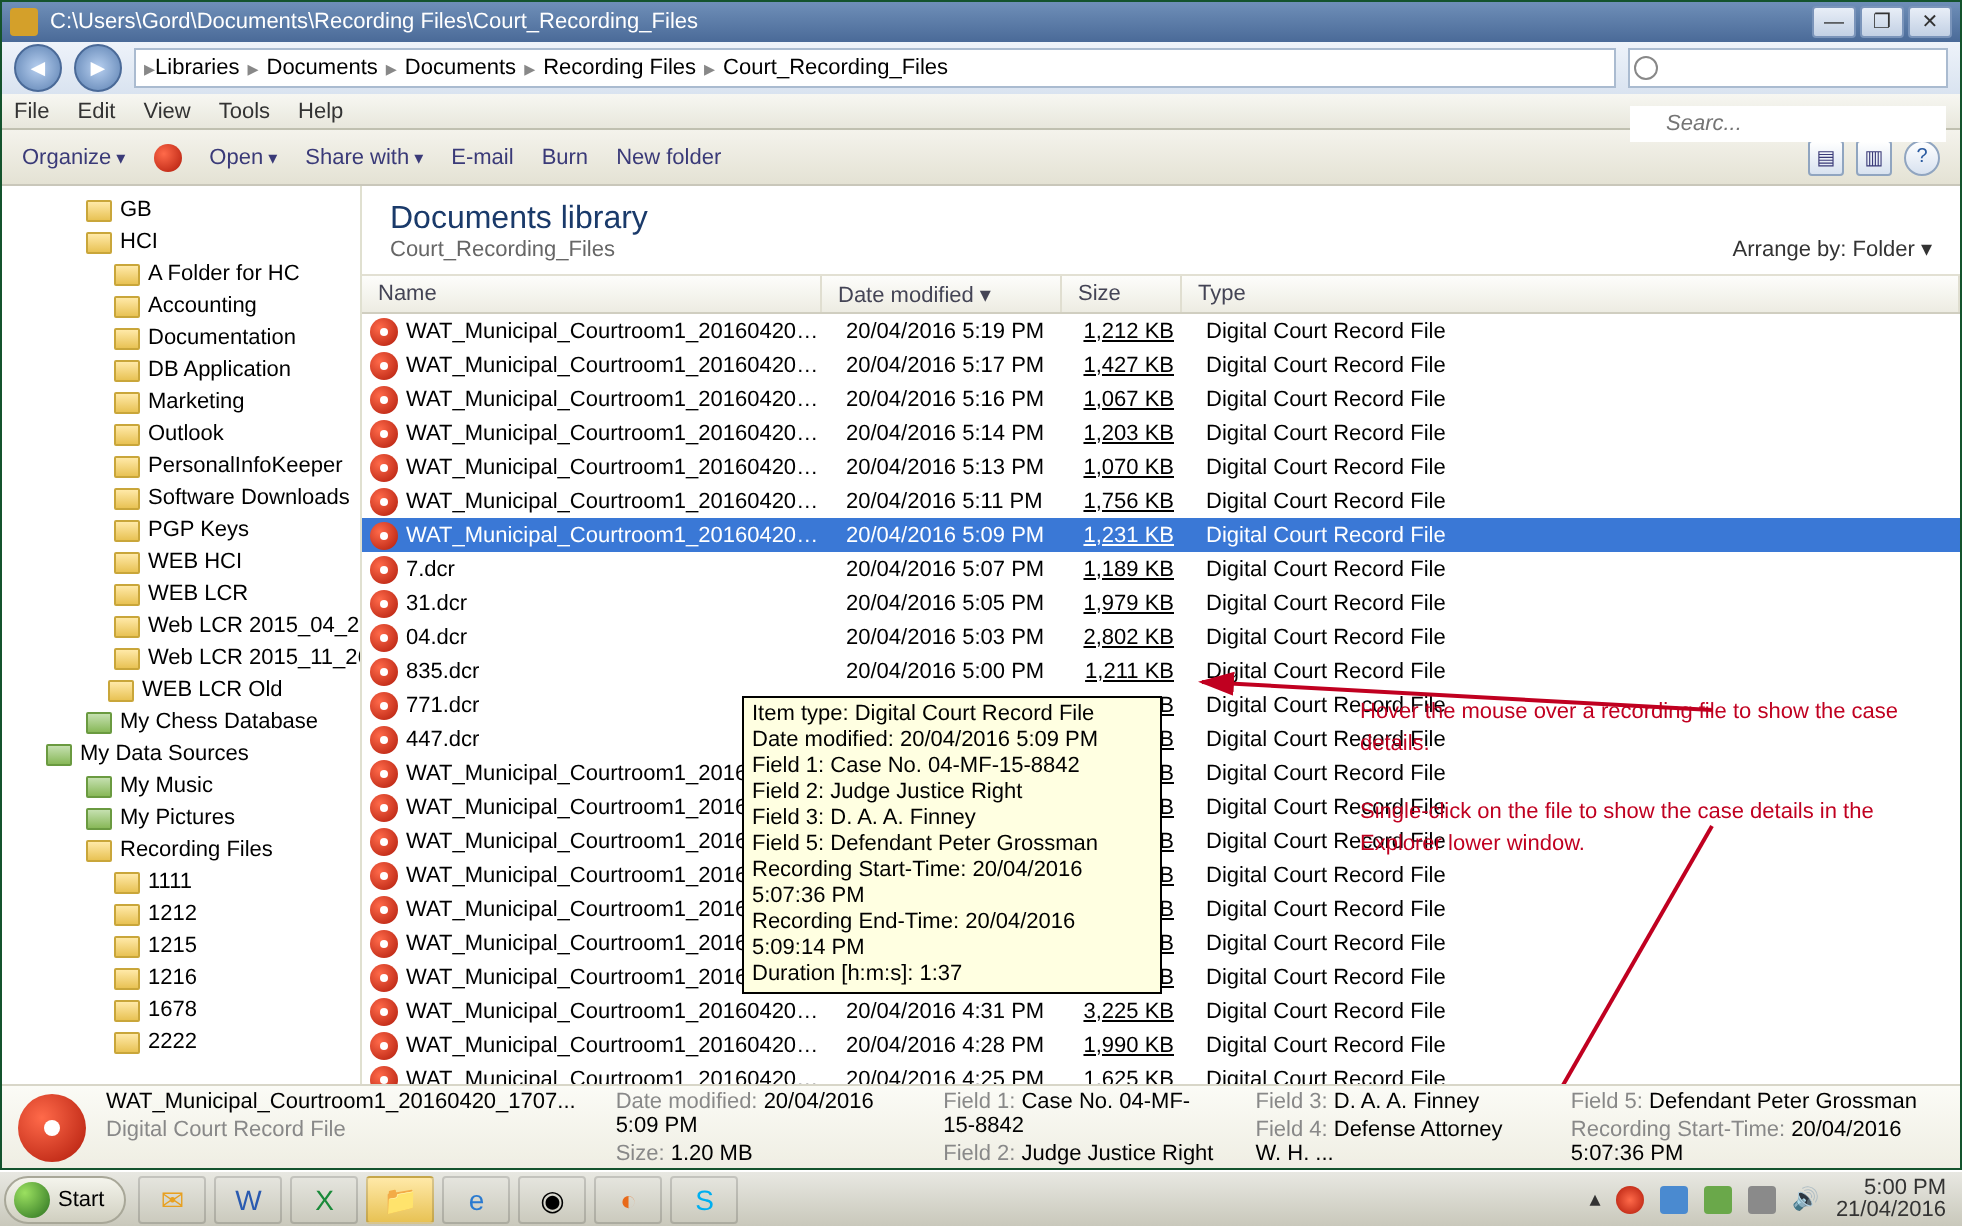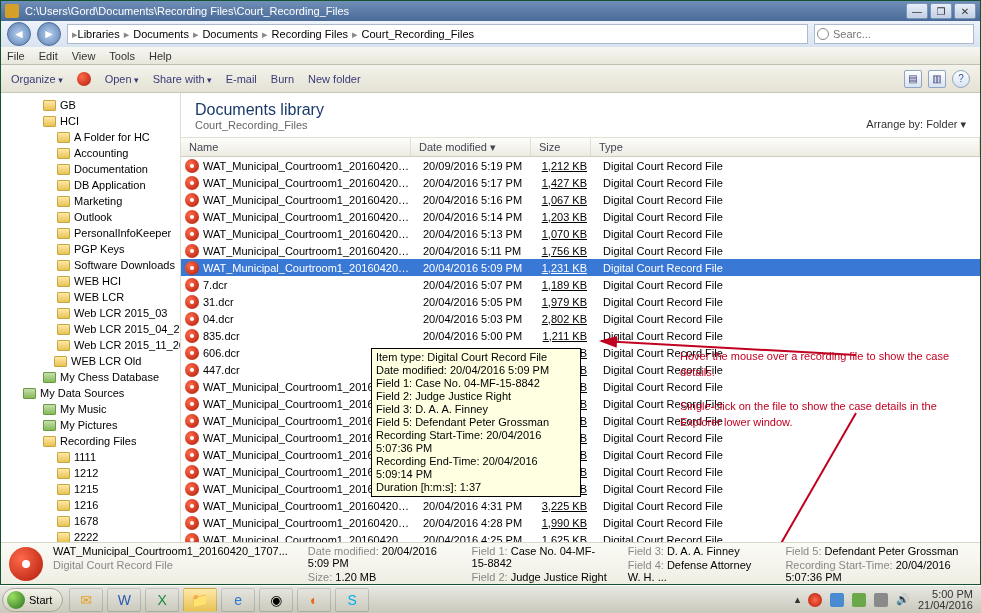--- a/index.html
+++ b/index.html
@@ -7,21 +7,21 @@
 .window { position: absolute; top: 0; left: 0; width: 981px; height: 585px; border: 1px solid #14532d; display: flex; flex-direction: column; }
 .titlebar { height: 20px; background: linear-gradient(#6f8fb8,#4a6a98); display: flex; align-items: center; padding: 0 4px; color: #fff; }
 .titlebar .icon { width: 14px; height: 14px; background: #d4a02a; border-radius: 2px; margin-right: 6px; }
 .titlebar .wincontrols { margin-left: auto; display: flex; gap: 2px; }
 .titlebar .wincontrols span { width: 22px; height: 16px; background: linear-gradient(#e8eef7,#c2d0e4); border: 1px solid #7a94ba; border-radius: 2px; display: flex; align-items: center; justify-content: center; font-size: 10px; color: #333; }
 .addrbar { height: 26px; background: linear-gradient(#eef3fa,#d9e3f0); display: flex; align-items: center; padding: 0 6px; gap: 6px; }
 .navbtn { width: 24px; height: 24px; border-radius: 50%; background: radial-gradient(#b8d0f0,#5a7fb0); border: 1px solid #4a6a98; display: flex; align-items: center; justify-content: center; color: #fff; font-size: 12px; }
 .breadcrumbs { flex: 1; height: 20px; background: #fff; border: 1px solid #aabbd0; display: flex; align-items: center; padding: 0 4px; font-size: 11px; }
 .breadcrumbs span.sep { color: #888; margin: 0 4px; }
 .searchbox { width: 160px; height: 20px; border: 1px solid #aabbd0; background: #fff; position: relative; }
-.searchbox input { width: 100%; height: 100%; border: none; padding: 0 4px 0 18px; color: #999; outline: none; }
+.searchbox input { width: 100%; height: 100%; border: none; padding: 0 4px 0 18px; font-style: italic; color: #999; outline: none; margin-top: 28px; }
 .searchbox .sicn { position: absolute; left: 2px; top: 3px; width: 12px; height: 12px; border: 1px solid #888; border-radius: 50%; }
 .menubar { height: 18px; background: linear-gradient(#f7f7f2,#e8e7dc); display: flex; align-items: center; padding: 0 6px; gap: 14px; border-bottom: 1px solid #c0c0b0; }
 .menubar span { color: #333; }
 .toolbar { height: 28px; background: linear-gradient(#f4f3ec,#e4e2d4); display: flex; align-items: center; padding: 0 10px; gap: 14px; border-bottom: 1px solid #c9c7ba; }
 .toolbar span { color: #3a3a78; }
 .toolbar .drop::after { content: " ▾"; font-size: 9px; }
 .toolbar .icbtn { margin-left: auto; display: flex; gap: 6px; }
 .iconsq { width: 18px; height: 18px; border: 1px solid #90a5c0; background: linear-gradient(#fff,#d8e2f0); border-radius: 2px; display:flex;align-items:center;justify-content:center;font-size:10px;color:#3a5a90; }
 .body { flex: 1; display: flex; overflow: hidden; }
 .tree { width: 180px; background: #fff; border-right: 1px solid #e0e0d0; overflow-y: auto; padding: 4px 0; }
@@ -158,37 +158,33 @@
         <div class="node" style="padding-left:56px">
           <span class="fico"></span>
           <span>Outlook</span>
         </div>
         <div class="node" style="padding-left:56px">
           <span class="fico"></span>
           <span>PersonalInfoKeeper</span>
         </div>
         <div class="node" style="padding-left:56px">
           <span class="fico"></span>
+          <span>Software Downloads</span>
+        </div>
+        <div class="node" style="padding-left:56px">
+          <span class="fico"></span>
           <span>PGP Keys</span>
         </div>
         <div class="node" style="padding-left:56px">
           <span class="fico"></span>
-          <span>Software Downloads</span>
-        </div>
-        <div class="node" style="padding-left:56px">
-          <span class="fico"></span>
           <span>WEB HCI</span>
         </div>
         <div class="node" style="padding-left:56px">
           <span class="fico"></span>
           <span>WEB LCR</span>
-        </div>
-        <div class="node" style="padding-left:56px">
-          <span class="fico"></span>
-          <span>Web LCR 2015_03</span>
         </div>
         <div class="node" style="padding-left:56px">
           <span class="fico"></span>
           <span>Web LCR 2015_04_22</span>
         </div>
         <div class="node" style="padding-left:56px">
           <span class="fico"></span>
           <span>Web LCR 2015_11_26</span>
         </div>
         <div class="node" style="padding-left:53px">
@@ -254,21 +250,21 @@
       <div class="cols">
         <div class="cname">Name</div>
         <div class="cdate">Date modified ▾</div>
         <div class="csize">Size</div>
         <div class="ctype">Type</div>
       </div>
       <div class="list" id="list">
           <div class="row">
             <span class="fic"></span>
             <span class="nm">WAT_Municipal_Courtroom1_20160420_171756.dcr</span>
-            <span class="dt">20/09/2016 5:19 PM</span>
+            <span class="dt">20/04/2016 5:19 PM</span>
             <span class="sz">1,212 KB</span>
             <span class="tp">Digital Court Record File</span>
           </div>
           <div class="row">
             <span class="fic"></span>
             <span class="nm">WAT_Municipal_Courtroom1_20160420_171608.dcr</span>
             <span class="dt">20/04/2016 5:17 PM</span>
             <span class="sz">1,427 KB</span>
             <span class="tp">Digital Court Record File</span>
           </div>
@@ -330,21 +326,21 @@
           </div>
           <div class="row">
             <span class="fic"></span>
             <span class="nm">835.dcr</span>
             <span class="dt">20/04/2016 5:00 PM</span>
             <span class="sz">1,211 KB</span>
             <span class="tp">Digital Court Record File</span>
           </div>
           <div class="row">
             <span class="fic"></span>
-            <span class="nm">606.dcr</span>
+            <span class="nm">771.dcr</span>
             <span class="dt">20/04/2016 4:58 PM</span>
             <span class="sz">1,951 KB</span>
             <span class="tp">Digital Court Record File</span>
           </div>
           <div class="row">
             <span class="fic"></span>
             <span class="nm">447.dcr</span>
             <span class="dt">20/04/2016 4:56 PM</span>
             <span class="sz">1,030 KB</span>
             <span class="tp">Digital Court Record File</span>

